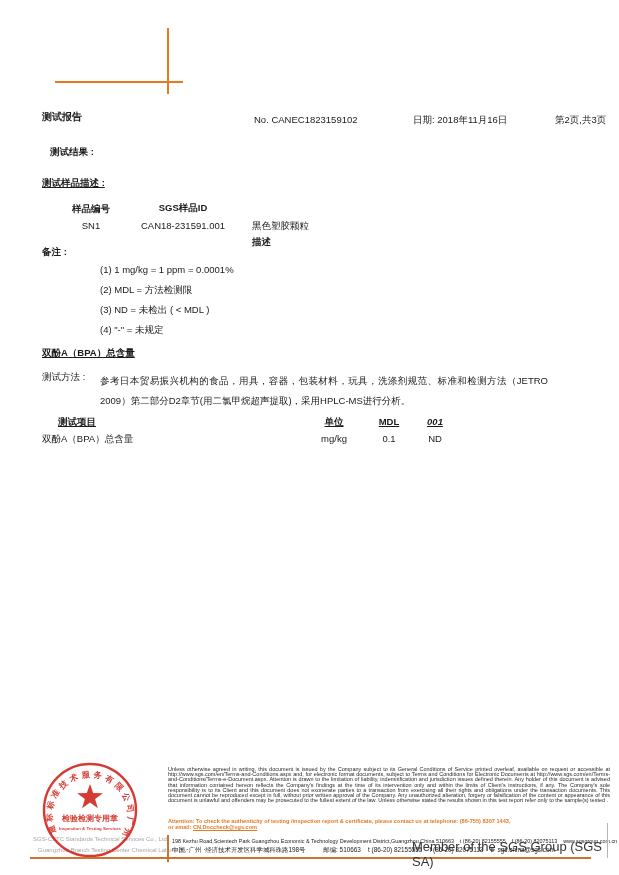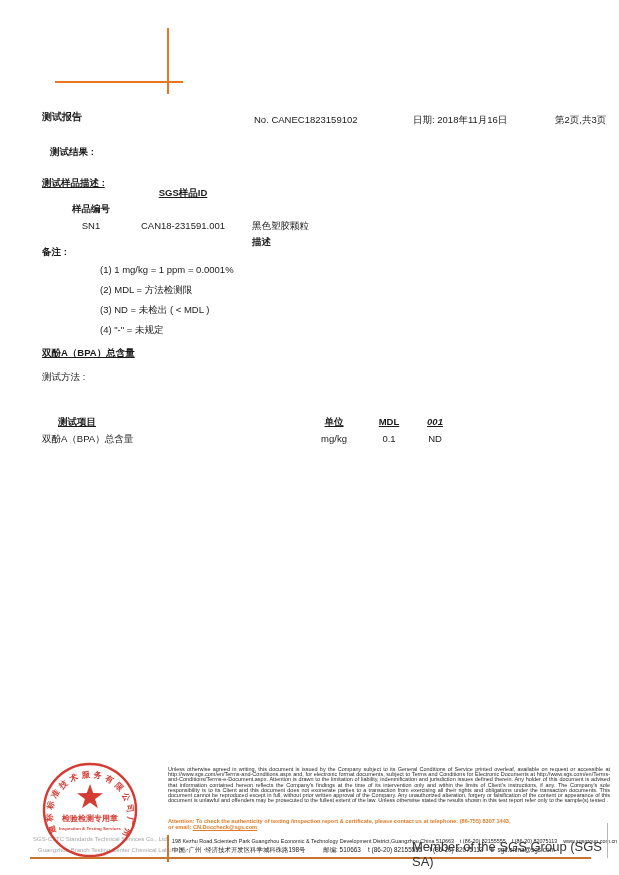--- a/index.html
+++ b/index.html
@@ -20,21 +20,21 @@
   .report-date{left:377px;top:114px;}
   .report-page{left:519px;top:114px;}
   
   .txt{font-size:9.5px;}
   .b{font-weight:bold;}
   .u{text-decoration:underline;}
   .results-label{left:42px;top:146px;margin-left:8px;}
   .sample-title{left:42px;top:177px;}
   .col-c{text-align:center;}
   .st-h1{left:58px;top:203px;width:66px;}
-  .st-h2{left:137px;top:187px;width:92px;text-decoration:underline;}
+  .st-h2{left:137px;top:202px;width:92px;}
   .st-h3{left:252px;top:203px;margin-top:33px;}
   .st-r1{left:58px;top:220px;width:66px;}
   .st-r2{left:137px;top:220px;width:92px;}
   .st-r3{left:252px;top:220px;}
   .notes-label{left:42px;top:246px;}
   .note{left:100px;}
   .note-0{top:264px;} .note-1{top:284px;} .note-2{top:304px;} .note-3{top:324px;}
   .bpa-title{left:42px;top:347px;}
   .method-label{left:42px;top:371px;}
   .method-text{left:100px;top:371px;width:448px;line-height:20px;text-align:justify;}
@@ -87,20 +87,21 @@
   <div class="abs txt st-r3">黑色塑胶颗粒</div>
 
   <div class="abs txt b notes-label">备注 :</div>
   <div class="abs txt note note-0">(1) 1 mg/kg = 1 ppm = 0.0001%</div>
   <div class="abs txt note note-1">(2) MDL = 方法检测限</div>
   <div class="abs txt note note-2">(3) ND = 未检出 ( &lt; MDL )</div>
   <div class="abs txt note note-3">(4) "-" = 未规定</div>
 
   <div class="abs txt b u bpa-title">双酚A（BPA）总含量</div>
   <div class="abs txt method-label">测试方法 :</div>
+  <div class="abs txt method-text">参考日本贸易振兴机构的食品，用具，容器，包装材料，玩具，洗涤剂规范、标准和检测方法（JETRO 2009）第二部分D2章节(用二氯甲烷超声提取)，采用HPLC-MS进行分析。</div>
 
   <div class="abs txt b u rt-h0">测试项目</div>
   <div class="abs txt b u col-c rt-h1">单位</div>
   <div class="abs txt b u col-c rt-h2">MDL</div>
   <div class="abs txt b u col-c rt-h3">001</div>
   <div class="abs txt rt-r0">双酚A（BPA）总含量</div>
   <div class="abs txt col-c rt-r1">mg/kg</div>
   <div class="abs txt col-c rt-r2">0.1</div>
   <div class="abs txt col-c rt-r3">ND</div>
 

